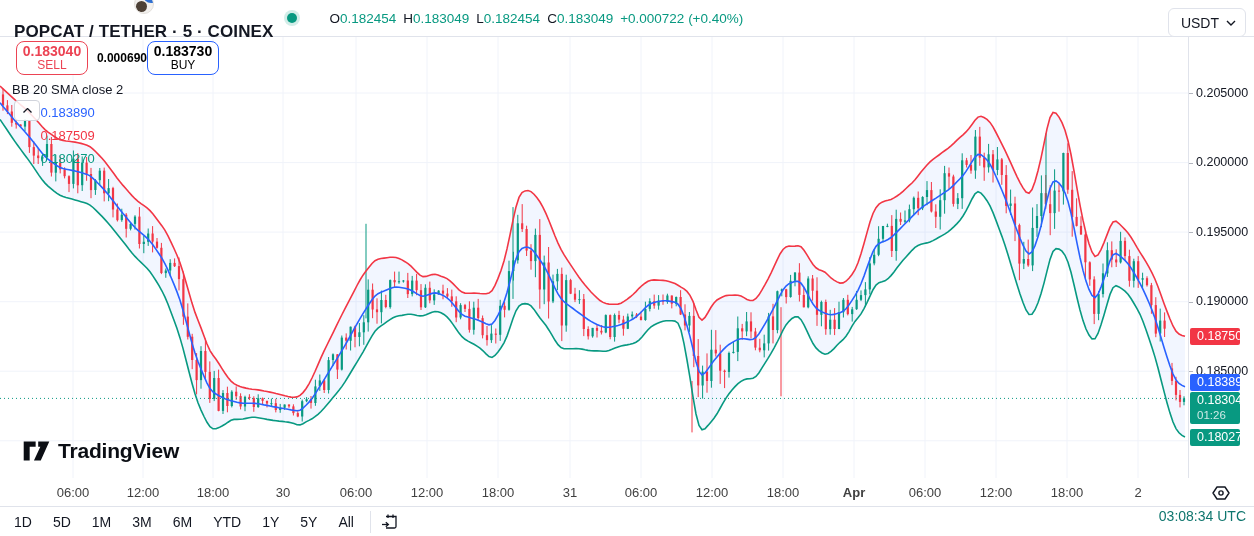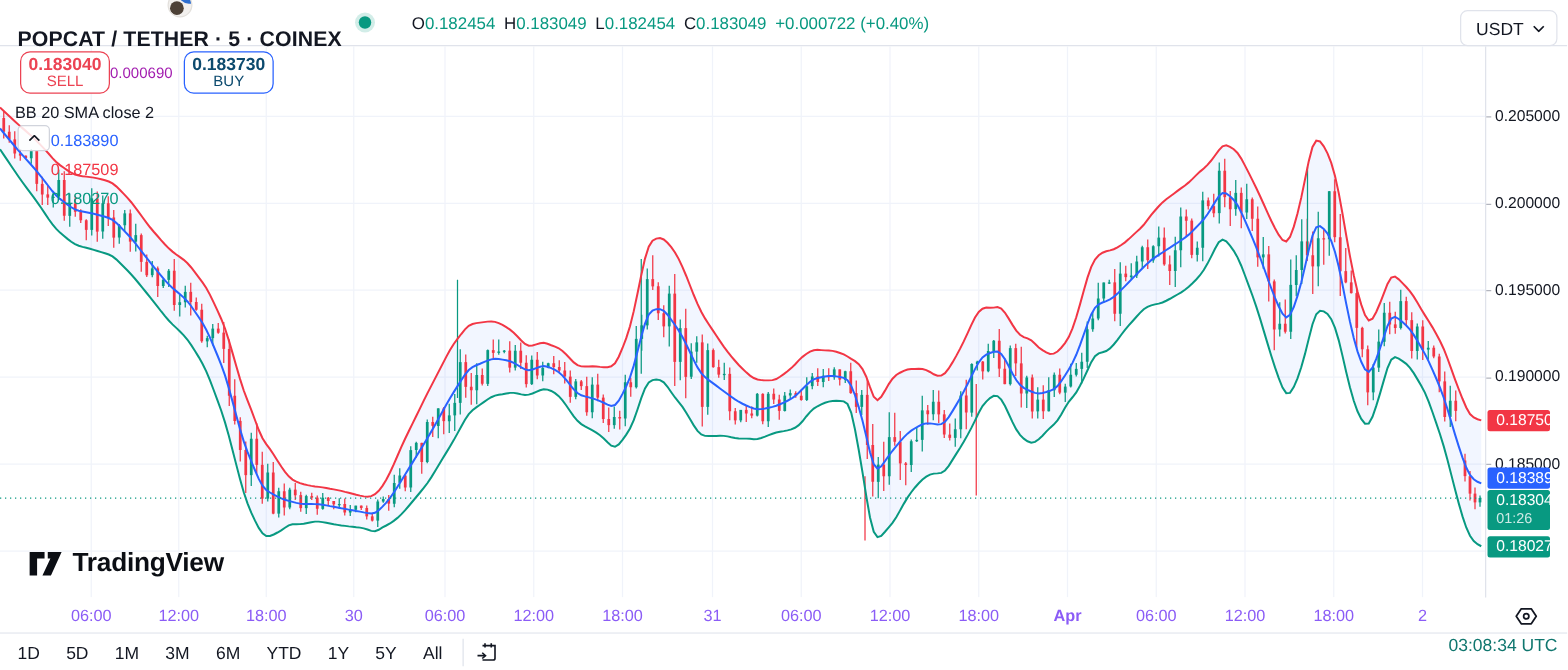--- a/index.html
+++ b/index.html
@@ -26,24 +26,24 @@
     border:1px solid #e0e3eb; border-radius:6px; background:#fff; display:flex; align-items:center; gap:7px;
     font-size:14px; font-weight:500; color:#131722; cursor:pointer; }
   
   #chart-region { position:absolute; left:0; top:37px; width:1188px; height:441px; background:#fff; }
   #chart-svg { position:absolute; left:0; top:0; }
   
   #order-panel { position:absolute; left:16px; top:4px; display:flex; align-items:center; z-index:10; }
   .trade-btn { width:72px; height:34px; border-radius:8px; background:#fff; display:flex; flex-direction:column;
     align-items:center; justify-content:center; line-height:1.15; cursor:pointer; }
   #sell-btn { border:1px solid #ec4353; color:#ec4353; }
-  #buy-btn  { border:1px solid #2962ff; color:#0c4a6e; }
+  #buy-btn  { border:1px solid #2962ff; color:#000000; }
   .trade-price { font-size:14px; font-weight:700; }
   .trade-label { font-size:12px; }
-  #spread { width:59px; text-align:left; font-size:12px; color:#a21caf; }
+  #spread { width:59px; text-align:right; font-size:12px; color:#000000;font-weight:bold; }
   
   #bb-row { position:absolute; left:12px; top:45px; display:flex; gap:8px; font-size:13px; z-index:9;
     align-items:center;flex-direction:column; }
   #bb-row .v { font-size:13px; }
   
   #collapse-btn { position:absolute; left:14px; top:63px; width:26px; height:21px; border:1px solid #d1d4dc;
     border-radius:4px; background:rgba(255,255,255,.85); display:flex; align-items:center; justify-content:center;
     cursor:pointer; z-index:9; }
   
   #watermark { position:absolute; left:22px; top:401px; display:flex; align-items:center; gap:7px; z-index:8; }
@@ -52,21 +52,21 @@
   #price-axis { position:absolute; left:1188px; top:37px; width:54px; height:441px; border-left:1px solid #e0e3eb;
     background:#fff; z-index:5; }
   .ptick { position:absolute; left:7px; font-size:12.5px; color:#131722; white-space:nowrap; }
   .ptick-mark { position:absolute; left:0; width:4px; height:1px; background:#b2b5be; }
   .pbadge { position:absolute; left:1px; right:2px; border-radius:2px; color:#fff; font-size:12.5px;
     padding:1px 0 1px 7px; line-height:15px; z-index:6; }
   .pbadge .cd { font-size:11.5px; color:rgba(255,255,255,.8); }
   
   #time-axis { position:absolute; left:0; top:478px; width:1254px; height:29px; border-bottom:1px solid #e0e3eb;
     background:#fff; }
-  .tlabel { position:absolute; top:7px; transform:translateX(-50%); font-size:13px; color:#8b5cf6; }
+  .tlabel { position:absolute; top:7px; transform:translateX(-50%); font-size:13px; color:#404040; }
   .tlabel.bold { font-weight:700; }
   #axis-settings { position:absolute; left:1211px; top:5px; width:20px; height:20px; cursor:pointer; }
   
   #bottom-bar { position:absolute; left:0; top:507px; width:1254px; height:29px; background:#fff;
     display:flex; align-items:center; }
   .range-btn { font-size:14px; color:#131722; padding:2px 6px; margin-left:9px; border-radius:4px; cursor:pointer; }
   .range-btn:first-child { margin-left:8px; }
   #bar-divider { width:1px; height:22px; background:#e0e3eb; margin-left:10px; }
   #goto-date { margin-left:9px; width:22px; height:22px; cursor:pointer; display:flex; align-items:center; justify-content:center; }
   #utc-clock { position:absolute; right:8px; top:1px; font-size:14px; color:#0f766e; cursor:pointer; }

